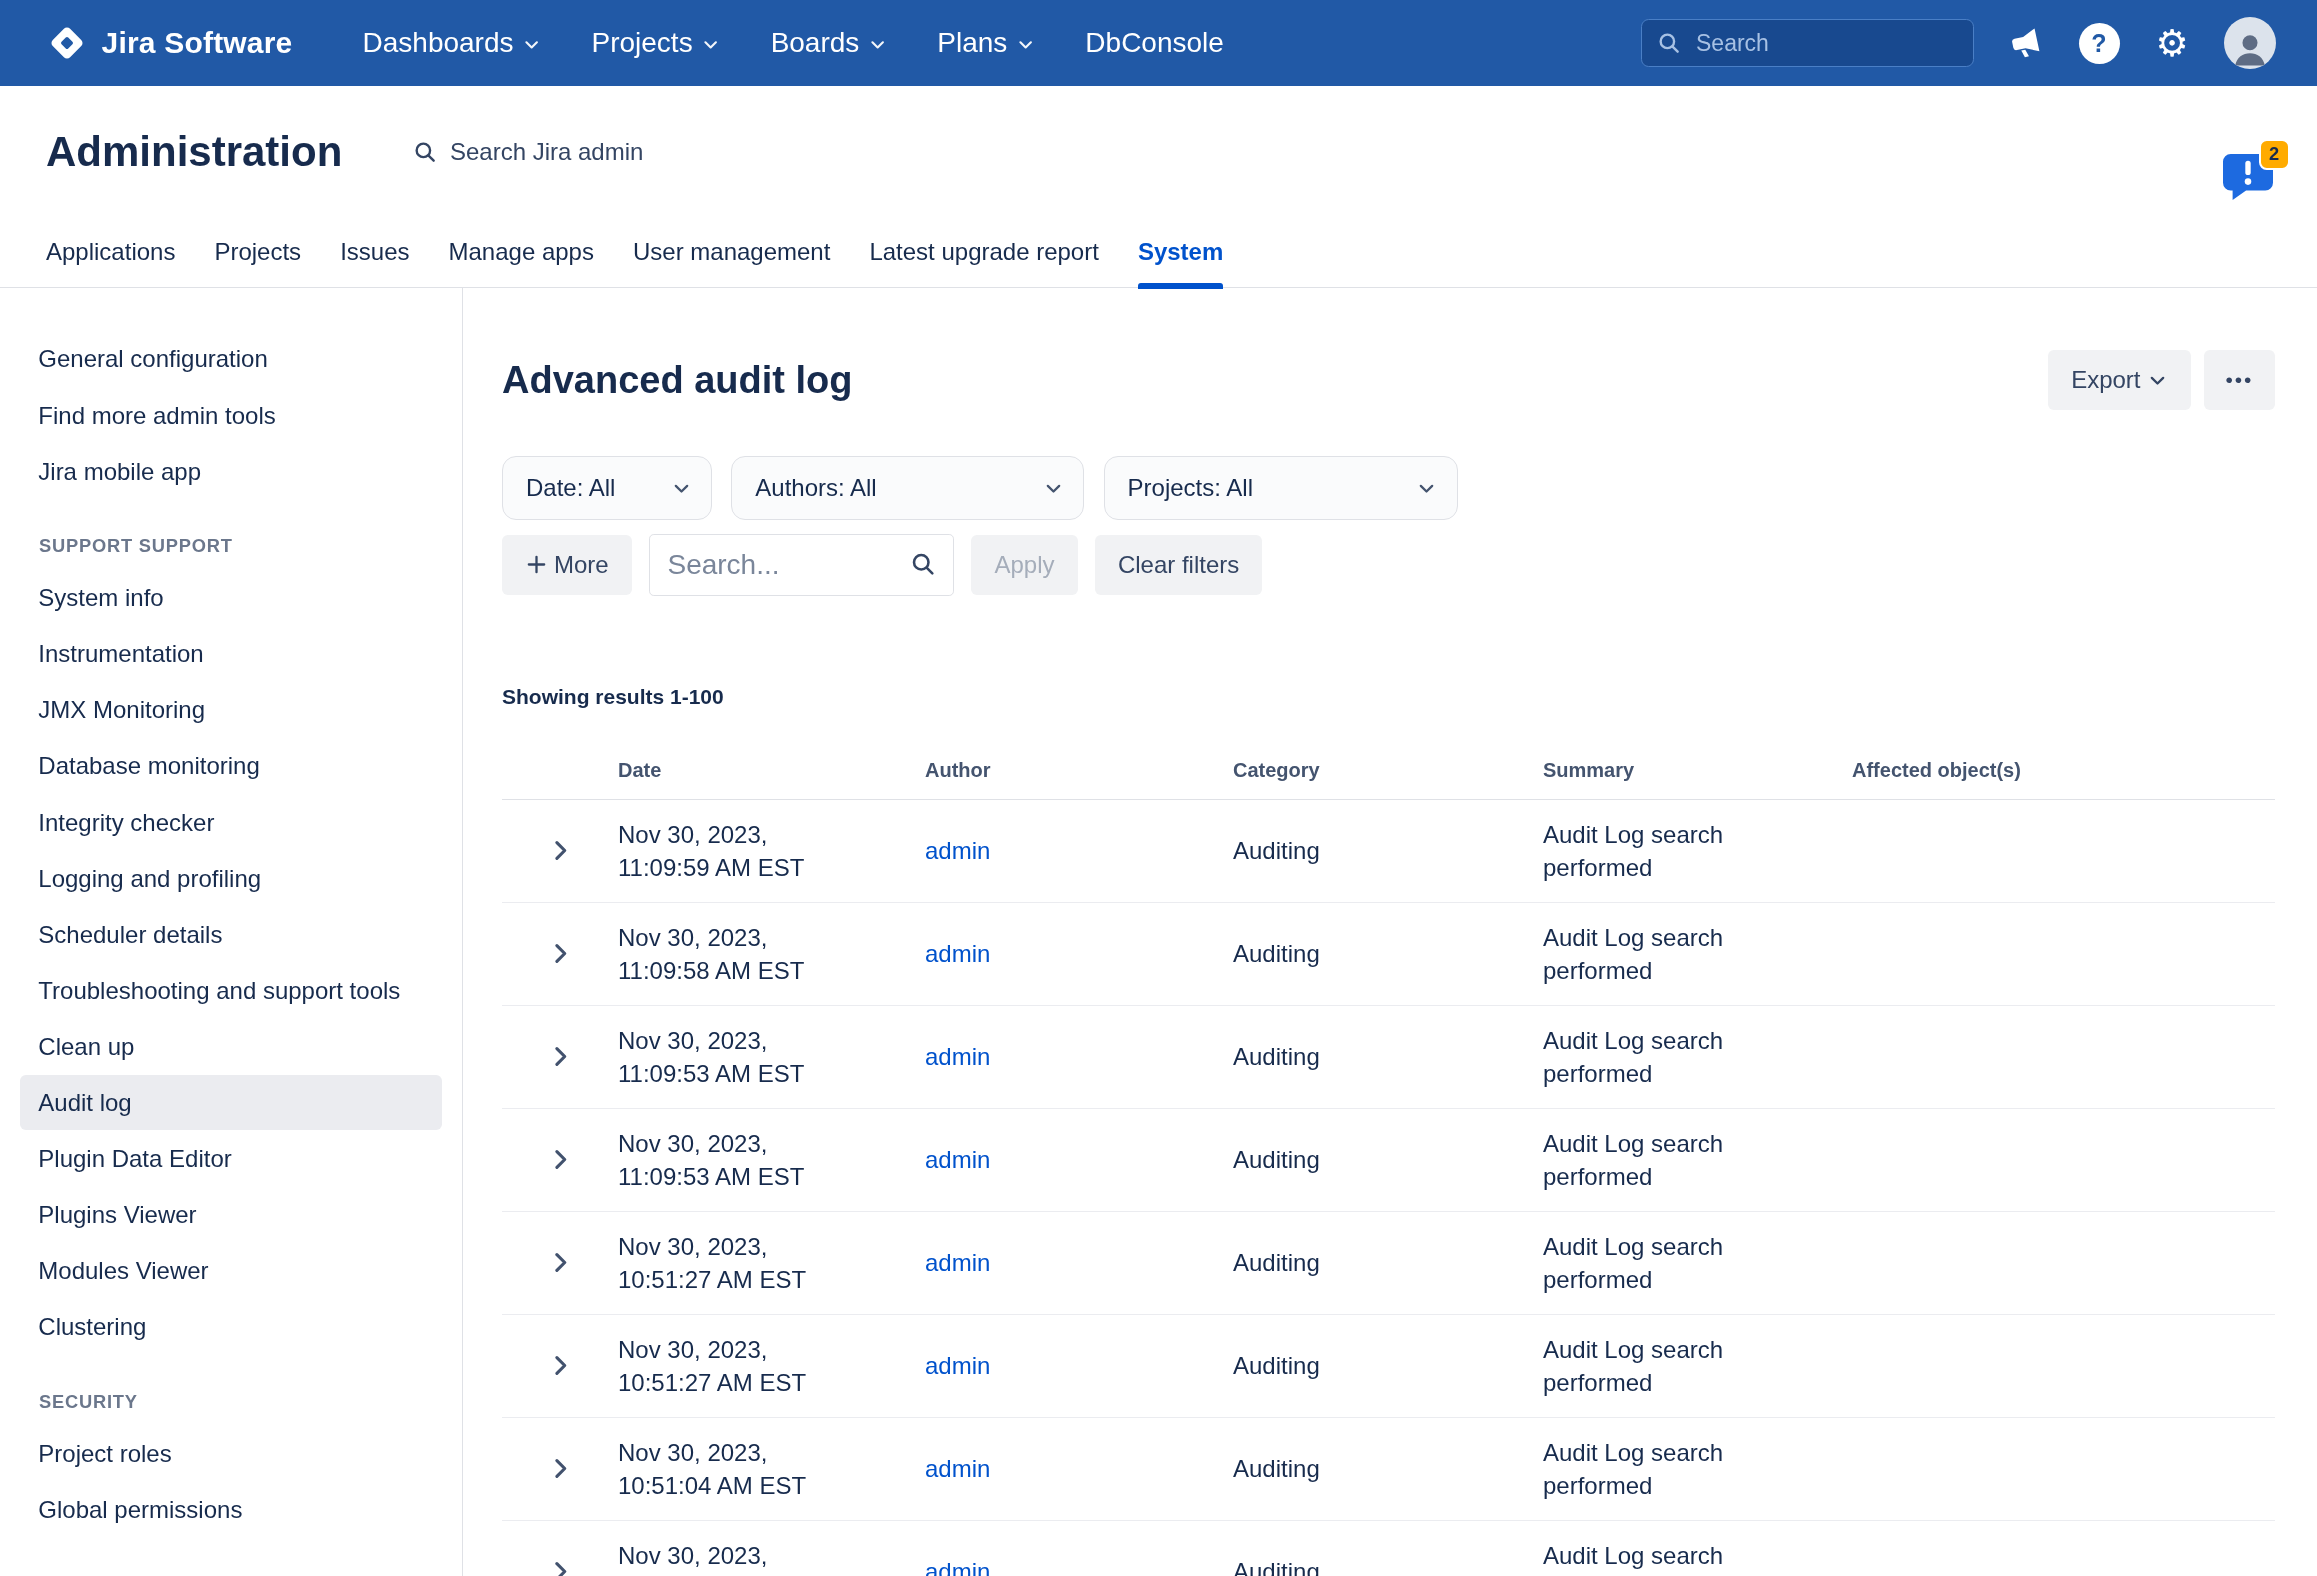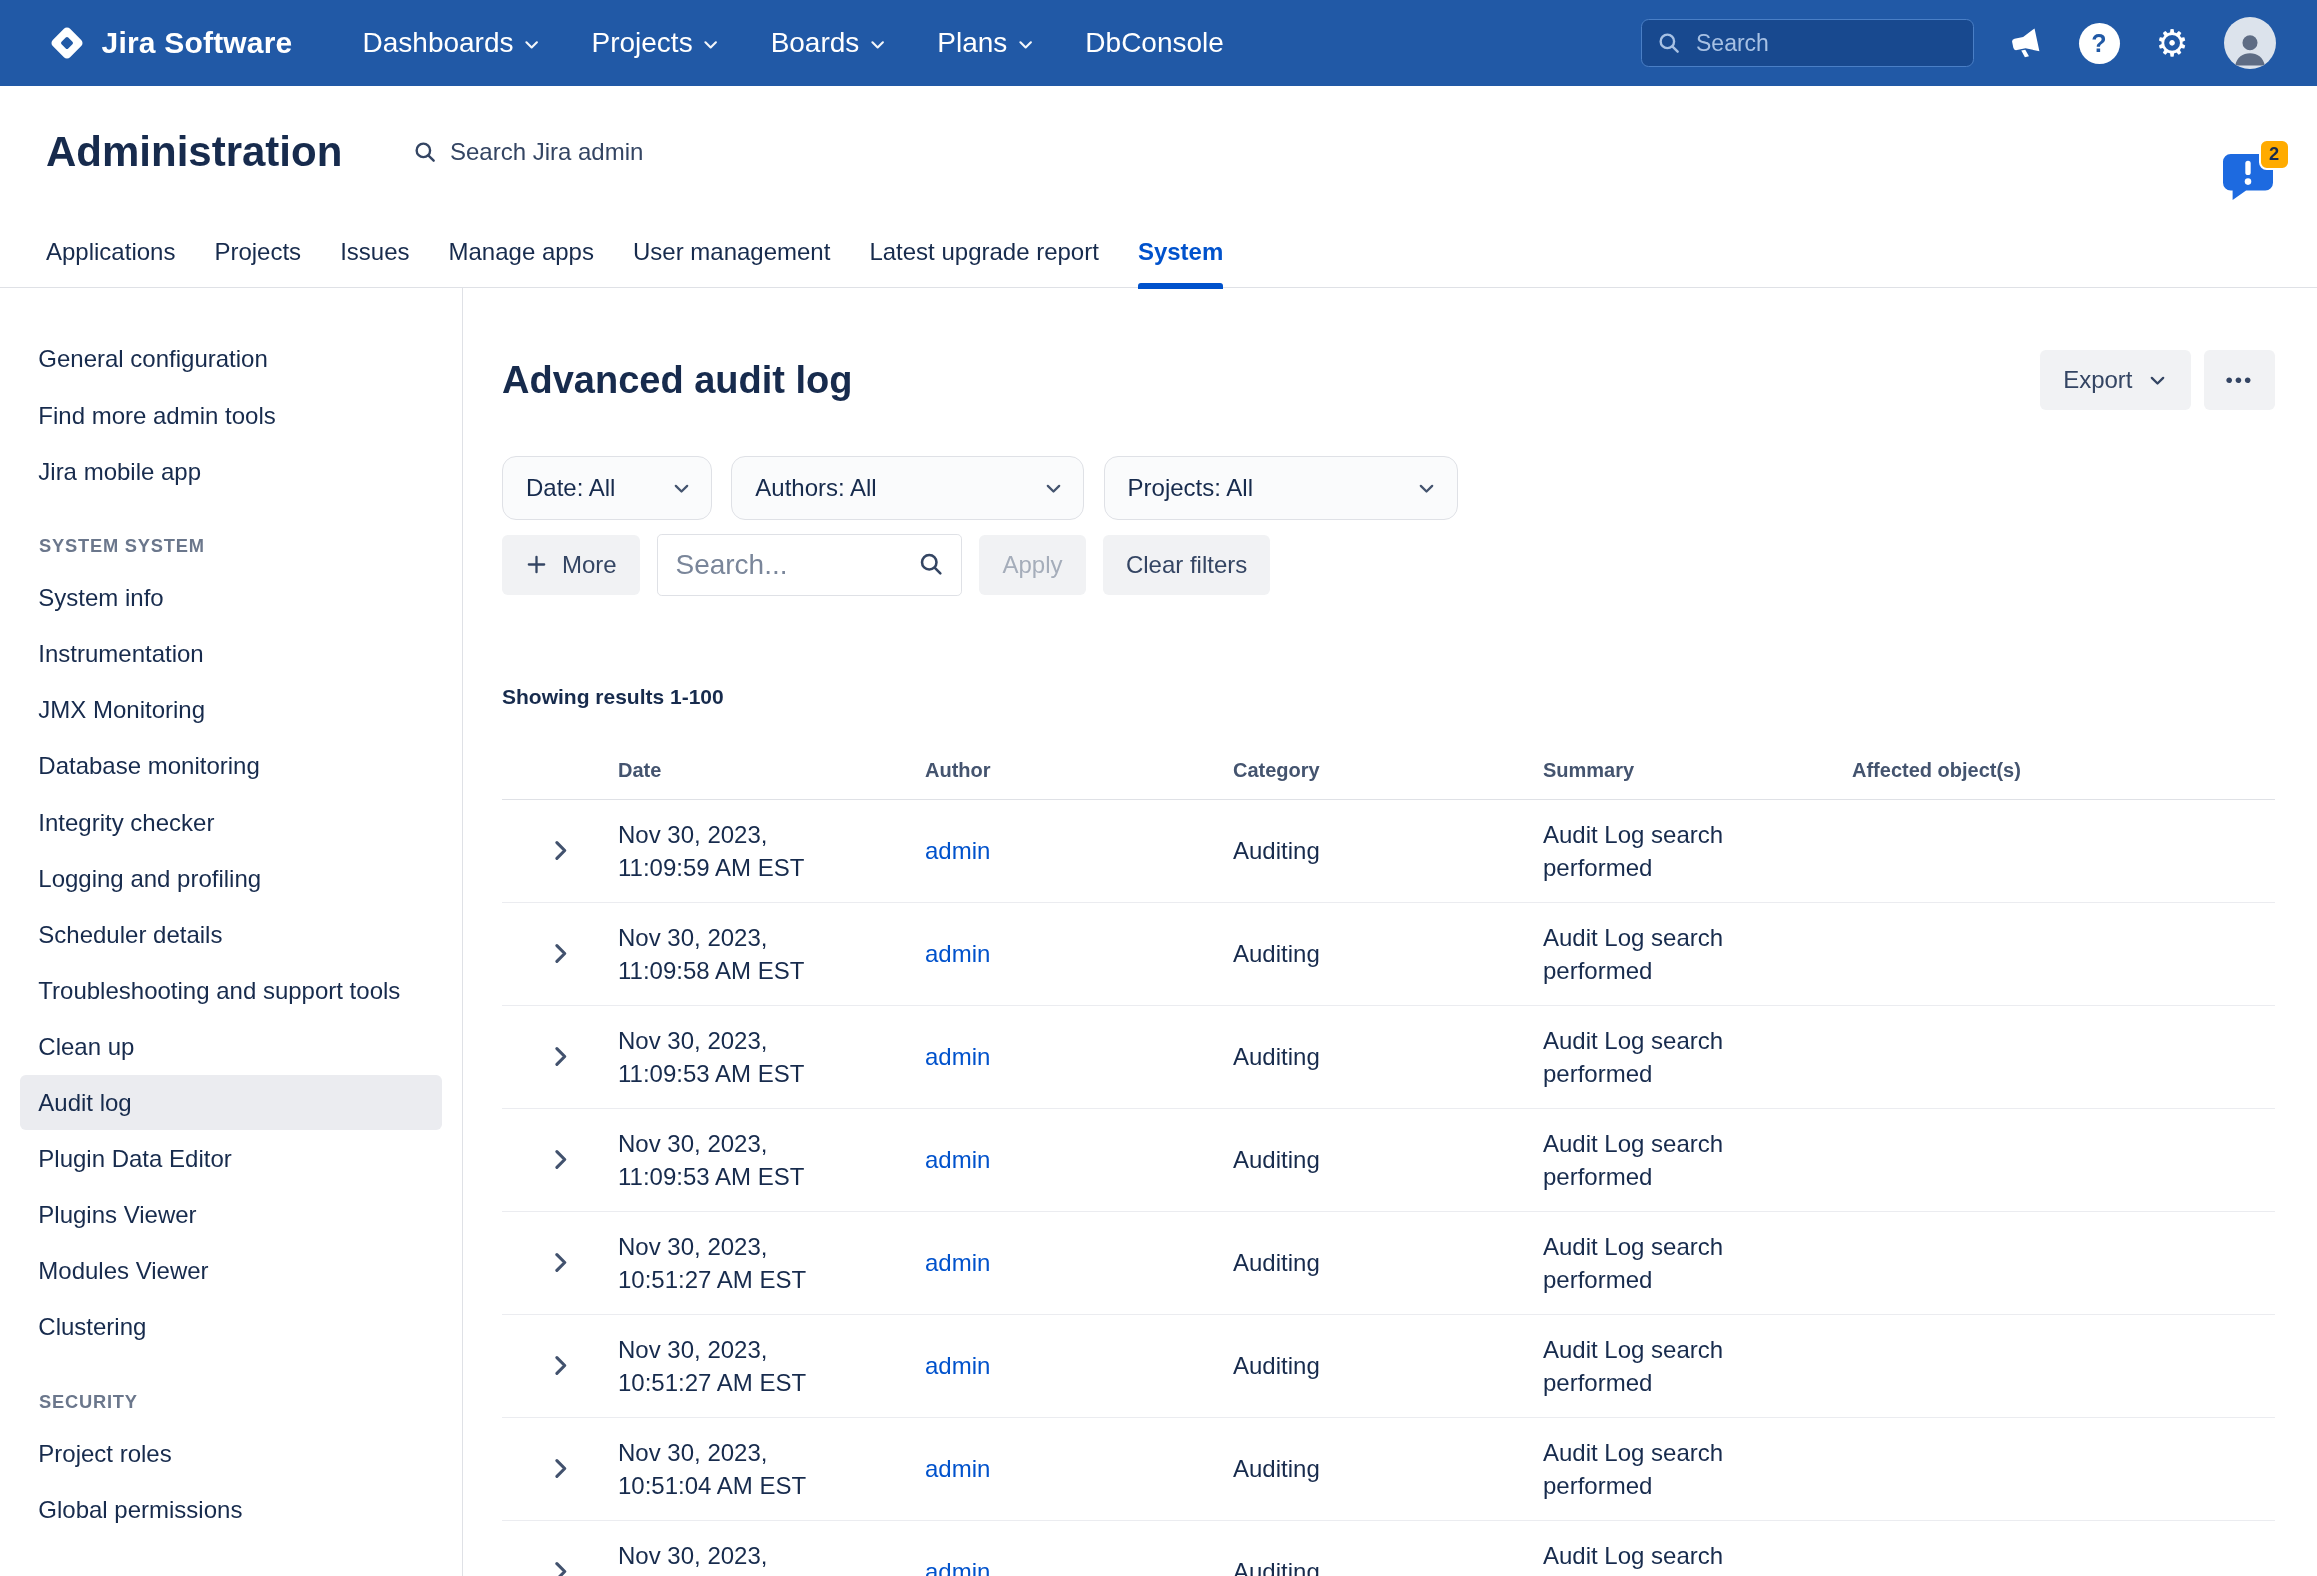--- a/index.html
+++ b/index.html
@@ -57,21 +57,21 @@
     border-radius:5.8px; cursor:pointer; }
   .sb-item.selected { background:#EBECF0; }
   .sb-header { padding:35px 39px 11.6px 39px; font-size:18.3px; font-weight:700; color:#6B778C; letter-spacing:0.8px; }
 
   main { flex:1; padding:0 42px 0 39px; overflow:hidden; }
 
   
   .title-row { display:flex; align-items:center; justify-content:space-between; margin-top:62px; }
   .section-title { font-size:38px; font-weight:700; color:#172B4D; line-height:46px; }
   .actions { display:flex; gap:13.5px; }
-  .btn { display:flex; align-items:center; justify-content:center; gap:14px; height:60px; padding:0 23px;
+  .btn { display:flex; align-items:center; justify-content:center; gap:6px; height:60px; padding:0 23px;
     background:#F1F2F4; border:none; border-radius:5.8px; font-size:24px; color:#344563;
     font-family:inherit; cursor:pointer; }
   .btn .chev { width:21px; height:21px; color:#344563; }
   .btn.icon-only { width:71px; padding:0; letter-spacing:1.9px; font-size:21px; }
 
   
   .filters-1 { display:flex; gap:19.3px; margin-top:46px; }
   .filter-dd { display:flex; align-items:center; justify-content:space-between; height:64px;
     padding:0 19.3px 0 23px; background:#FAFBFC; border:1.9px solid #DFE1E6; border-radius:14px;
     font-size:24px; color:#172B4D; cursor:pointer; font-family:inherit; }
@@ -200,21 +200,21 @@
     <div class="tab">Latest upgrade report</div>
     <div class="tab active">System</div>
   </nav>
 
 <div class="content">
 
   <aside class="sidebar" id="sidebar-list">
       <div class="sb-item">General configuration</div>
       <div class="sb-item">Find more admin tools</div>
       <div class="sb-item">Jira mobile app</div>
-      <div class="sb-header">SYSTEM SYSTEM</div>
+      <div class="sb-header">SUPPORT SUPPORT</div>
       <div class="sb-item">System info</div>
       <div class="sb-item">Instrumentation</div>
       <div class="sb-item">JMX Monitoring</div>
       <div class="sb-item">Database monitoring</div>
       <div class="sb-item">Integrity checker</div>
       <div class="sb-item">Logging and profiling</div>
       <div class="sb-item">Scheduler details</div>
       <div class="sb-item">Troubleshooting and support tools</div>
       <div class="sb-item">Clean up</div>
       <div class="sb-item selected">Audit log</div>

